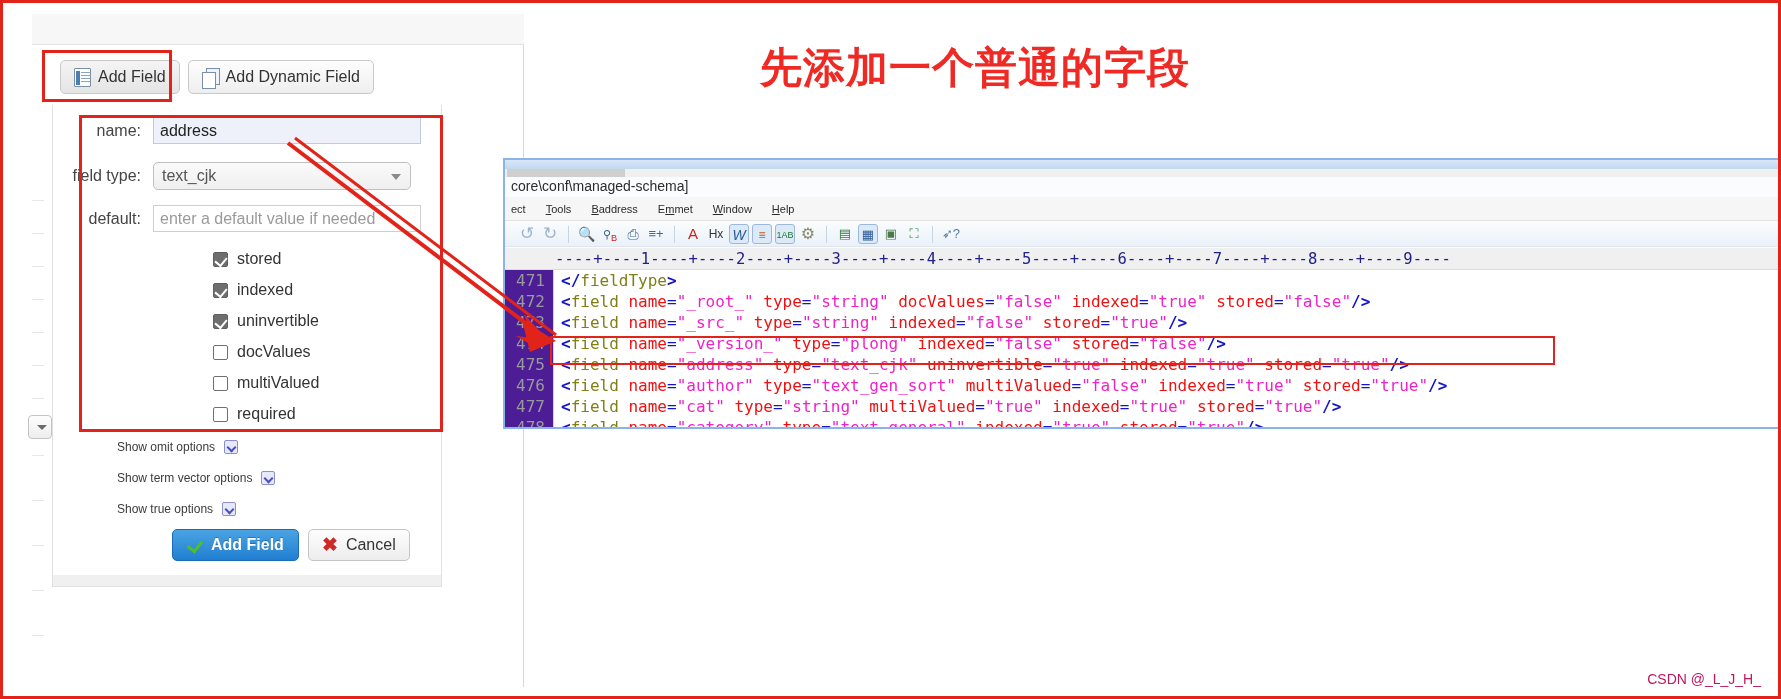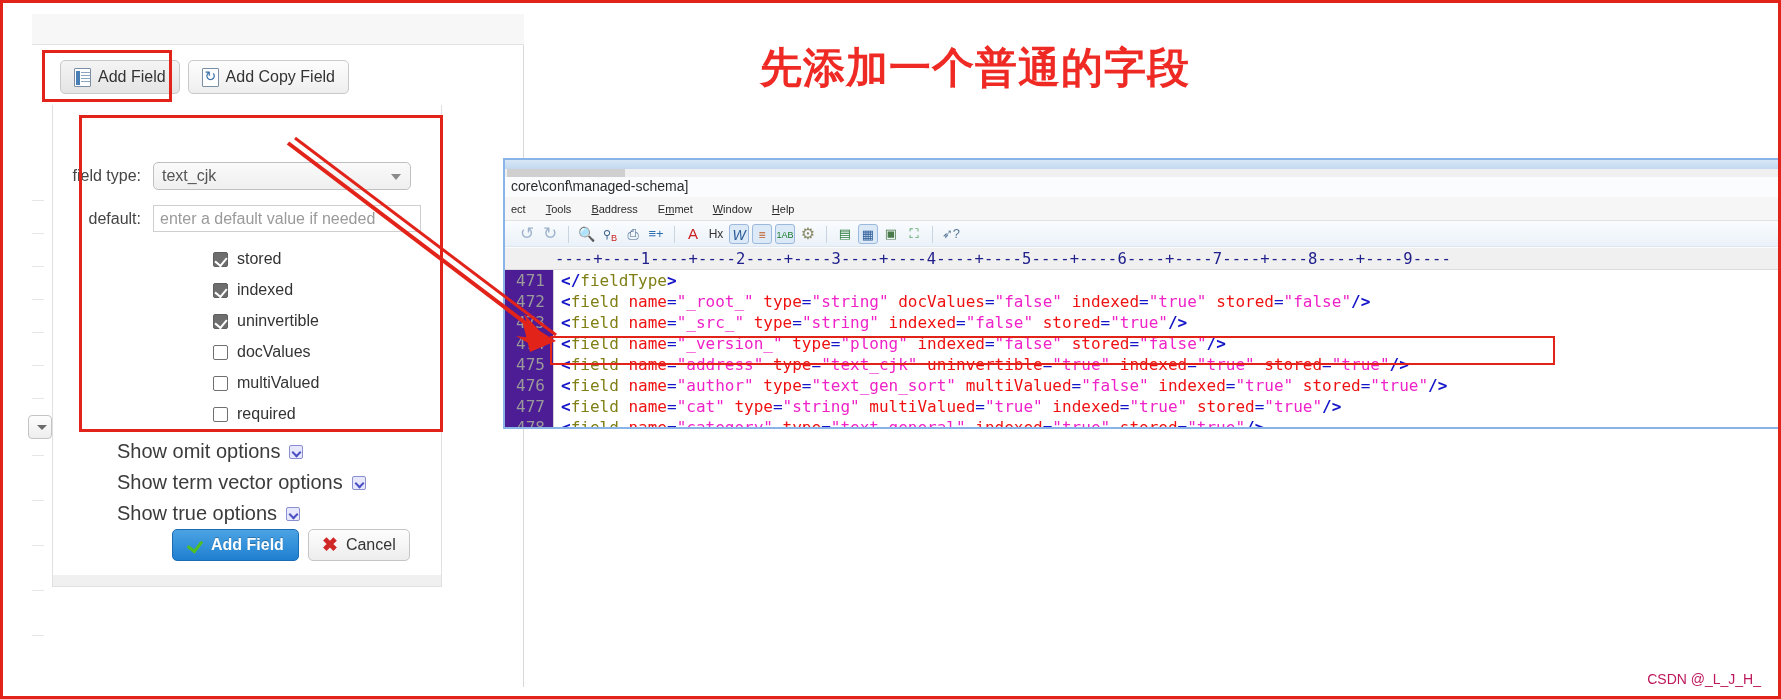--- a/index.html
+++ b/index.html
@@ -157,21 +157,21 @@
   
   #form-redbox {
     position:absolute; left:79px; top:115px; width:364px; height:317px;
     border:3px solid #e2231a; z-index:25; pointer-events:none;
   }
 
   
   .showrow {
     position:absolute; left:64px;
     display:flex; align-items:center; gap:9px;
-    font-size:20px; color:#3b3b3b;
+    font-size:12px; color:#3b3b3b;
   }
   .chevbox {
     width:14px; height:14px;
     border:1px solid #8a8fd0; background:#e7e8fb; border-radius:2px;
     position:relative; flex:0 0 auto;
   }
   .chevbox:after {
     content:""; position:absolute; left:3px; top:3px;
     width:5px; height:5px;
     border-right:2px solid #4b4fc4; border-bottom:2px solid #4b4fc4;
@@ -358,28 +358,32 @@
 <div id="nav-mini-select">
   <div class="caret"></div>
 </div>
 
 <div id="tabrow">
   <div class="tabbtn active">
     <span class="tabicon ic-doc"></span>
     <span>Add Field</span>
   </div>
   <div class="tabbtn">
-    <span class="tabicon ic-copy"></span>
-    <span>Add Copy Field</span>
+    <span class="tabicon ic-stack"></span>
+    <span>Add Dynamic Field</span>
   </div>
 </div>
 <div id="tab-redbox"></div>
 
 <div id="form-panel">
 
+  <div class="formrow" style="left:0px; top:12px;">
+    <div class="flabel">name:</div>
+    <div class="textinput">address</div>
+  </div>
 
   <div class="formrow" style="left:0px; top:100px;">
     <div class="flabel">default:</div>
     <div class="textinput empty">enter a default value if needed</div>
   </div>
 
   <div class="formrow" style="left:0px; top:57px;">
     <div class="flabel">field type:</div>
     <div class="selectbox">
       <span>text_cjk</span>

